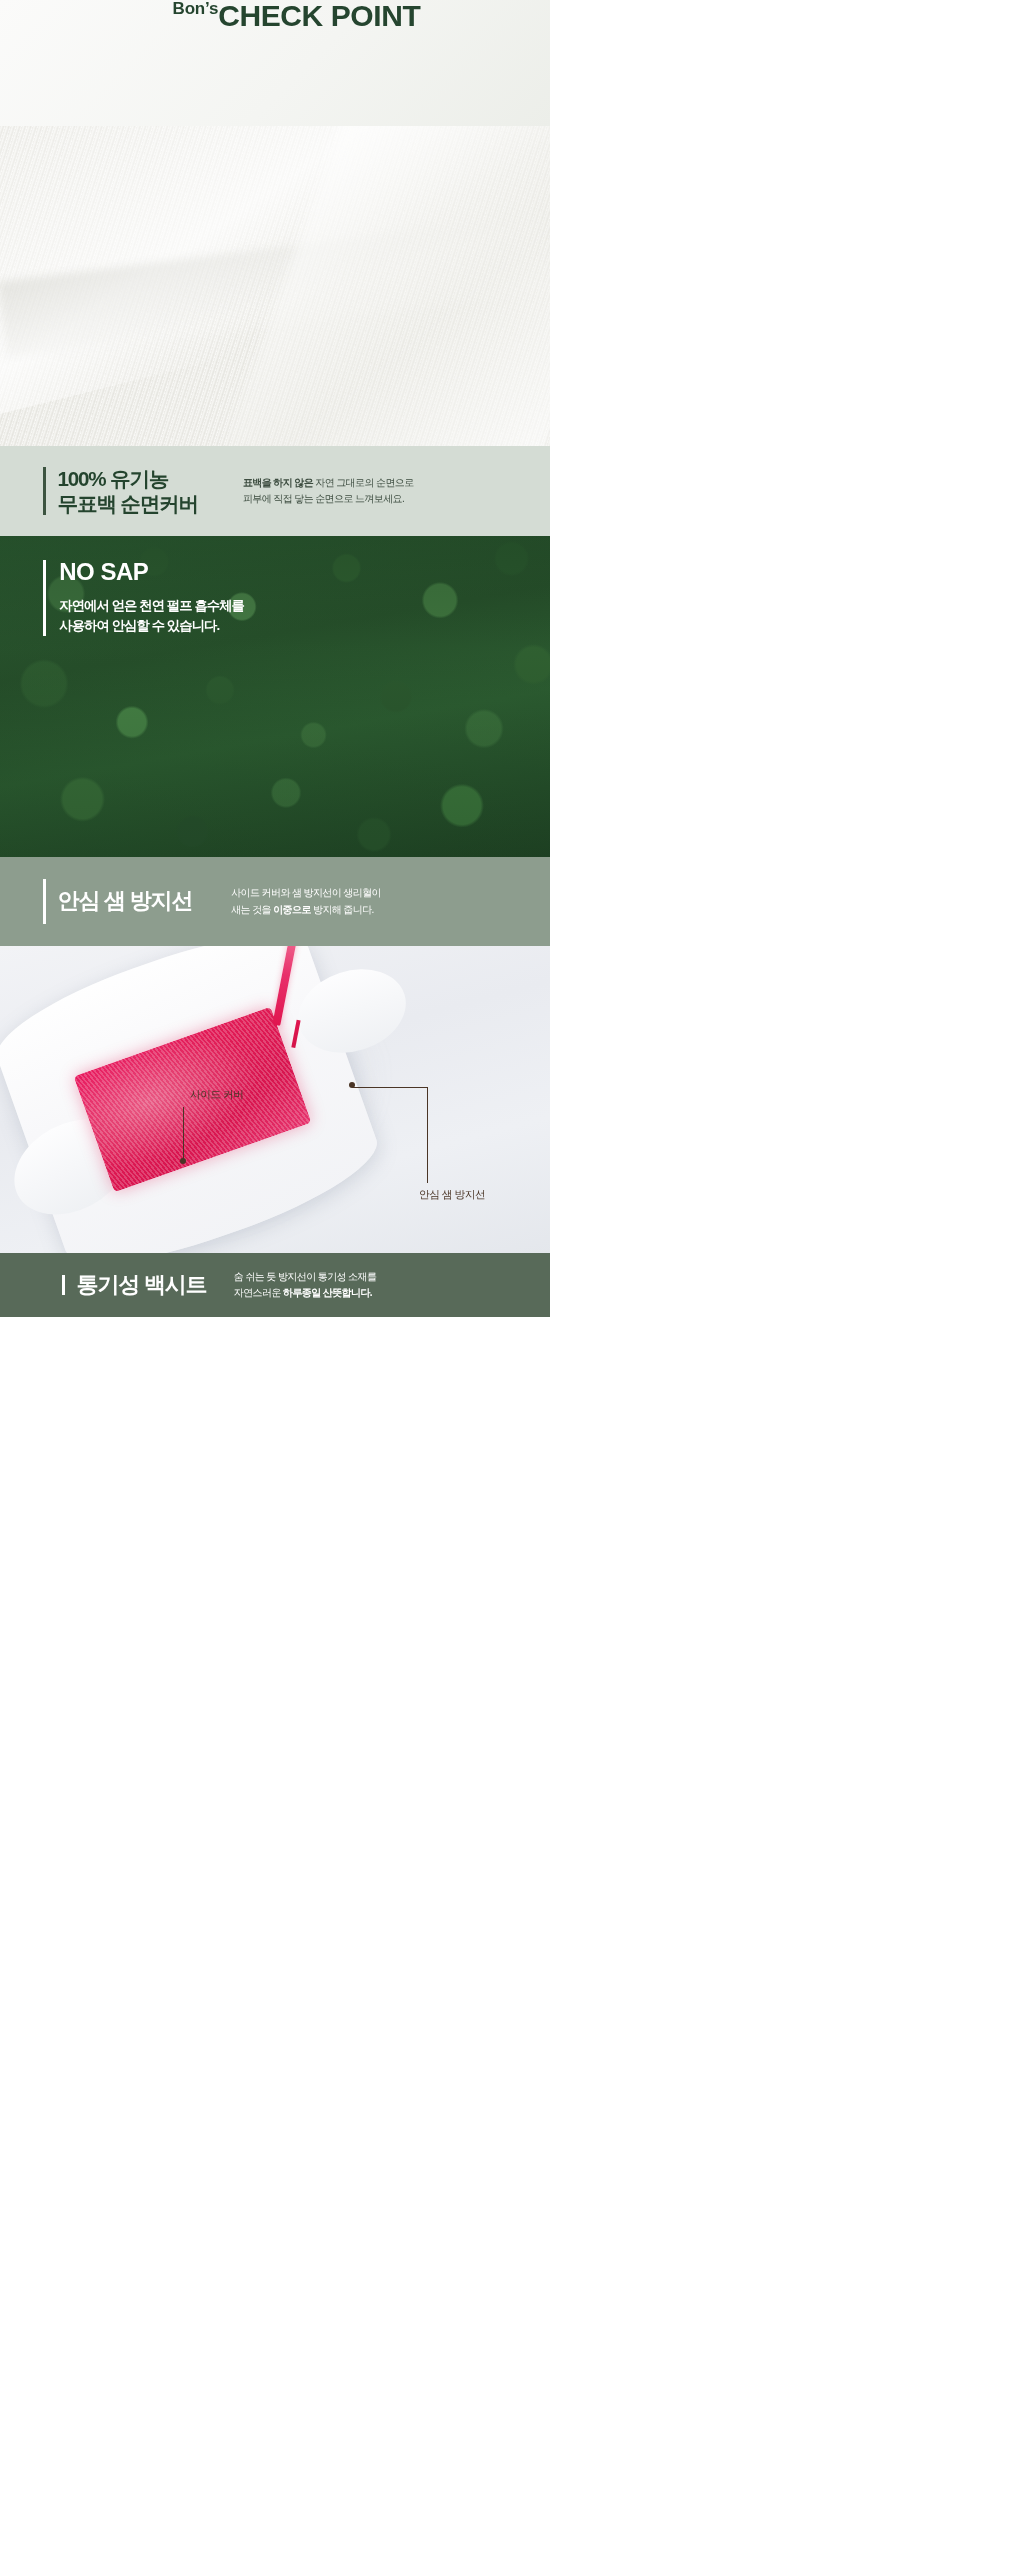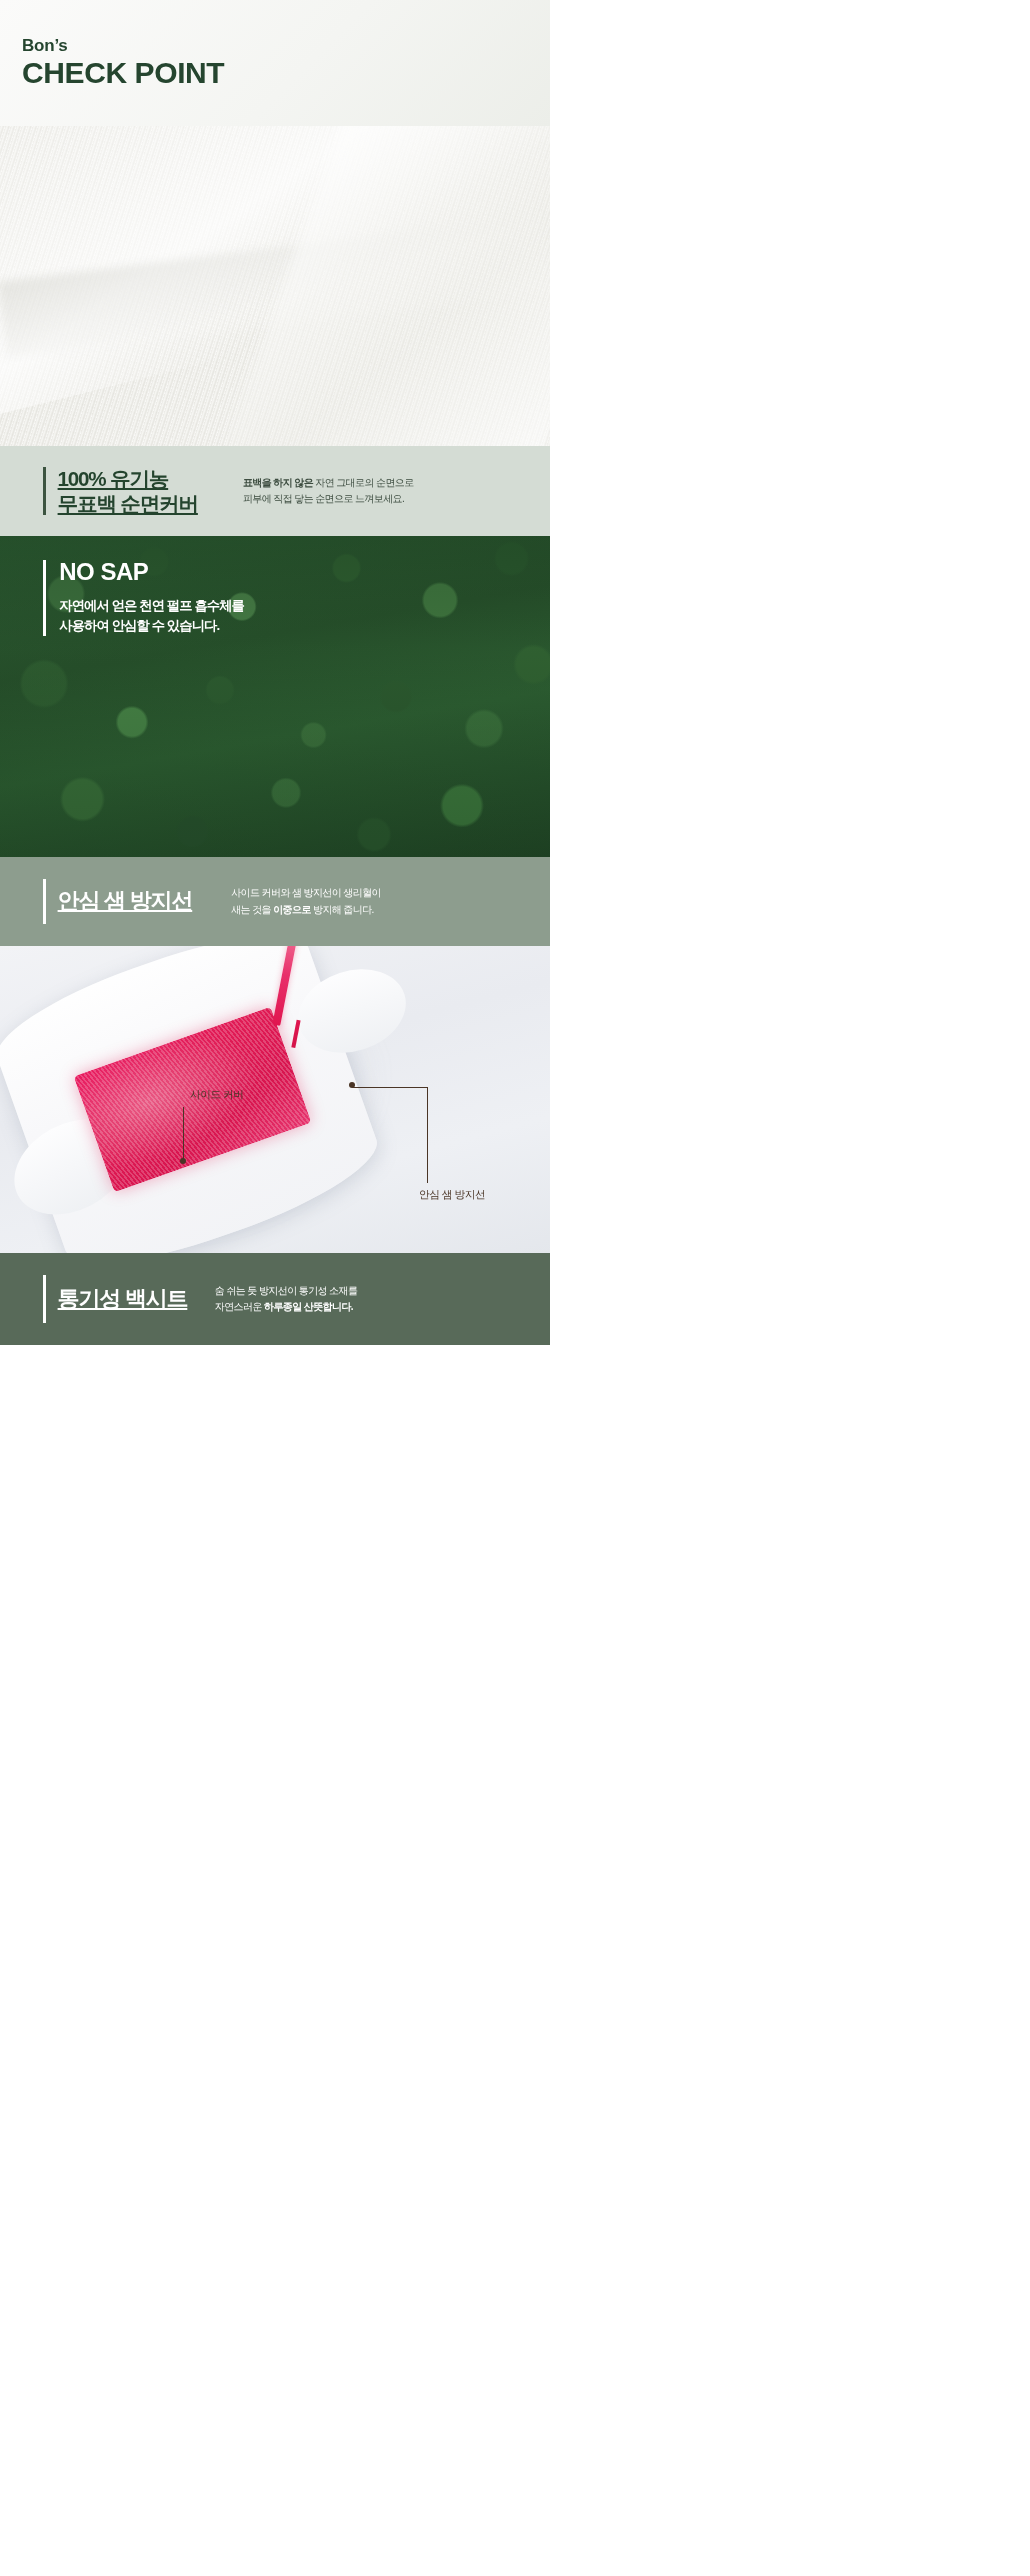--- a/index.html
+++ b/index.html
@@ -8,22 +8,22 @@
     font-family:"Liberation Sans","DejaVu Sans",sans-serif;
     background:#ffffff;
     -webkit-font-smoothing:antialiased;
   }
   .page{width:550px;position:relative;overflow:hidden;}
 
   
   .header{
     height:126px;
     background:linear-gradient(135deg,#fbfbfa 0%,#f4f5f2 55%,#eceee9 100%);
-    padding:0 0 0 22px;
-    display:flex;flex-direction:column;justify-content:center;
+    padding:0 0 0 43px;
+    display:flex;flex-direction:row;justify-content:center;
     box-sizing:border-box;
   }
   .brand{
     font-size:17px;font-weight:bold;color:#25452f;
     letter-spacing:-0.2px;line-height:1.1;margin-bottom:1.7px;
   }
   .checkpoint{
     font-size:30px;font-weight:bold;color:#25452f;
     letter-spacing:-0.4px;line-height:1.05;
   }
@@ -59,21 +59,21 @@
 
   
   .band{
     display:flex;align-items:center;
     box-sizing:border-box;
   }
   .band .accent-bar{
     width:2.6px;align-self:stretch;margin:0;flex:0 0 auto;
   }
   .band-title{
-    font-weight:bold;letter-spacing:-1.2px;white-space:pre-line;text-decoration:underline;
+    font-weight:bold;letter-spacing:-1.2px;white-space:pre-line;
   }
   .band-desc{
     white-space:pre-line;letter-spacing:-0.6px;
   }
   .band-desc b{font-weight:bold;}
 
   
   .band1{
     height:90px;background:#d4dcd4;padding:0 0 0 43px;
   }
@@ -199,21 +199,21 @@
   .leader-v{position:absolute;width:0.9px;background:#4a3526;}
   .leader-h{position:absolute;height:0.9px;background:#4a3526;}
   .dot{
     position:absolute;width:6px;height:6px;border-radius:50%;background:#4a3526;
   }
   #callout-side{left:146px;top:142px;}
   #callout-leak{left:375px;top:242px;}
 
   
   .band3{
-    height:92px;background:#586a59;padding:0 0 0 43px;
+    height:64px;background:#586a59;padding:0 0 0 62px;
   }
   .band3 .accent-bar{background:#ffffff;margin:22px 0;width:2.6px;}
   .band3 .band-title{
     color:#ffffff;font-size:22px;line-height:1.2;margin-left:12px;
   }
   .band3 .band-desc{
     color:#ffffff;font-size:10px;line-height:1.62;margin-left:27.5px;
   }
 </style>
 </head>

